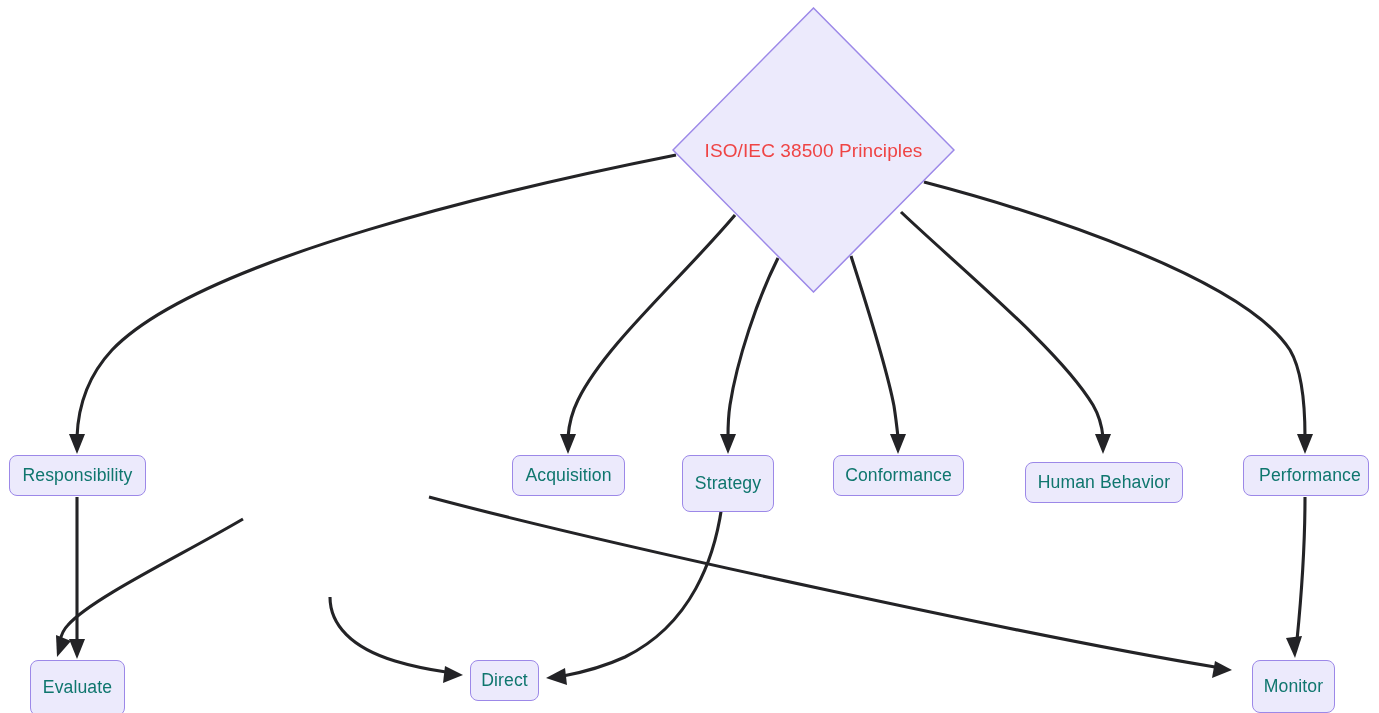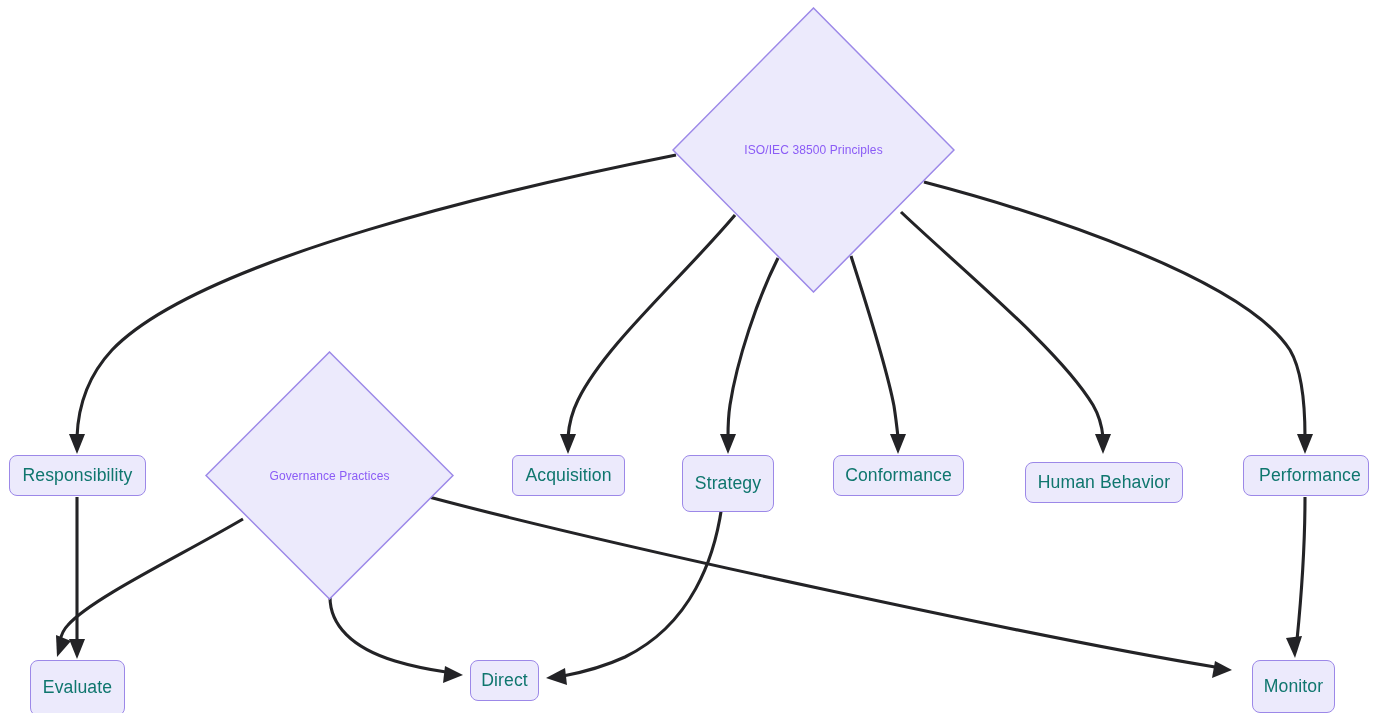--- a/index.html
+++ b/index.html
@@ -64,22 +64,22 @@
     height: 100%;
   }
   .node-diamond .diamond-shape polygon {
     fill: #ECEAFC;
     stroke: #9C88E8;
     stroke-width: 1.5;
   }
   .node-diamond .diamond-label {
     position: relative;
     z-index: 2;
-    color: #8b5cf6;
-    font-size: 12px;
+    color: #ef4444;
+    font-size: 19px;
     line-height: 1;
     white-space: nowrap;
     letter-spacing: 0.1px;
   }
 </style>
 </head>
 <body>
 
 <div id="diagram-root">
 
@@ -122,30 +122,24 @@
     <polygon class="arrow-head" points="1295,658 1286,638 1302,636"></polygon>
   </svg>
 
   <div class="node node-diamond" style="left:672px; top:7px; width:283px; height:286px;">
     <svg class="diamond-shape" viewBox="0 0 283 286" preserveAspectRatio="none">
       <polygon points="141.5,1 282,143 141.5,285 1,143"></polygon>
     </svg>
     <span class="diamond-label">ISO/IEC 38500 Principles</span>
   </div>
 
-  <div class="node node-diamond" style="left:205px; top:351px; width:249px; height:249px;">
-    <svg class="diamond-shape" viewBox="0 0 249 249" preserveAspectRatio="none">
-      <polygon points="124.5,1 248,124.5 124.5,248 1,124.5"></polygon>
-    </svg>
-    <span class="diamond-label">Governance Practices</span>
-  </div>
 
   <div class="node node-rect" style="left:9px; top:455px; width:137px; height:41px;">Responsibility</div>
 
-  <div class="node node-rect" style="left:512px; top:455px; width:113px; height:41px;border-radius:6px;">Acquisition</div>
+  <div class="node node-rect" style="left:512px; top:455px; width:113px; height:41px;">Acquisition</div>
 
   <div class="node node-rect" style="left:682px; top:455px; width:92px; height:57px;">Strategy</div>
 
   <div class="node node-rect" style="left:833px; top:455px; width:131px; height:41px;text-align:center;">Conformance</div>
 
   <div class="node node-rect" style="left:1025px; top:462px; width:158px; height:41px;">Human Behavior</div>
 
   <div class="node node-rect" style="left:1243px; top:455px; width:126px; height:41px;padding-left:8px;">Performance</div>
 
   <div class="node node-rect" style="left:30px; top:660px; width:95px; height:56px;">Evaluate</div>

